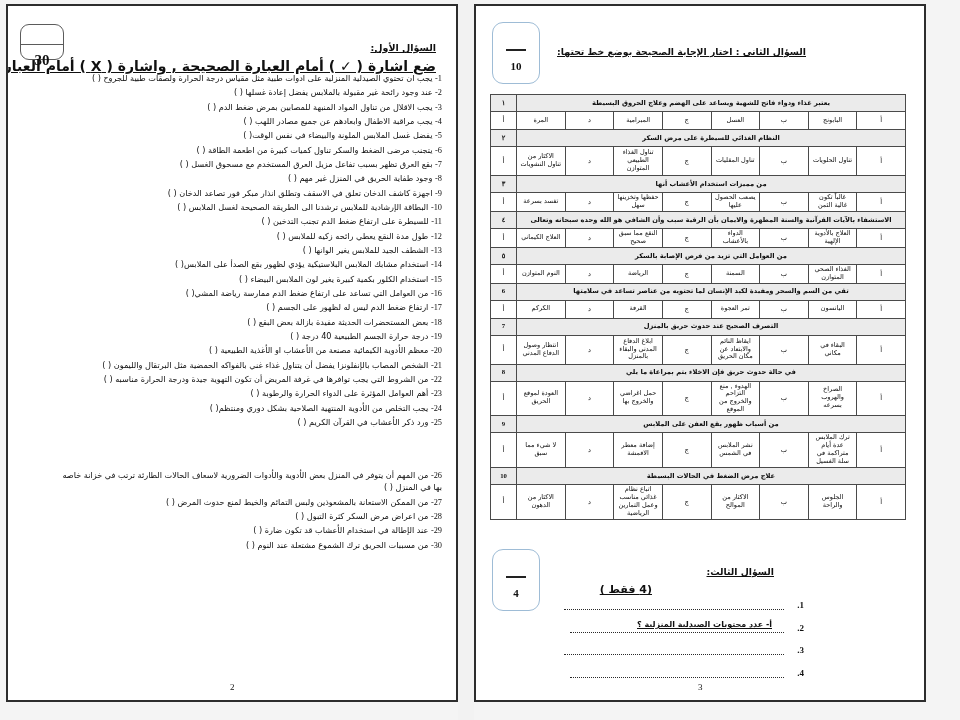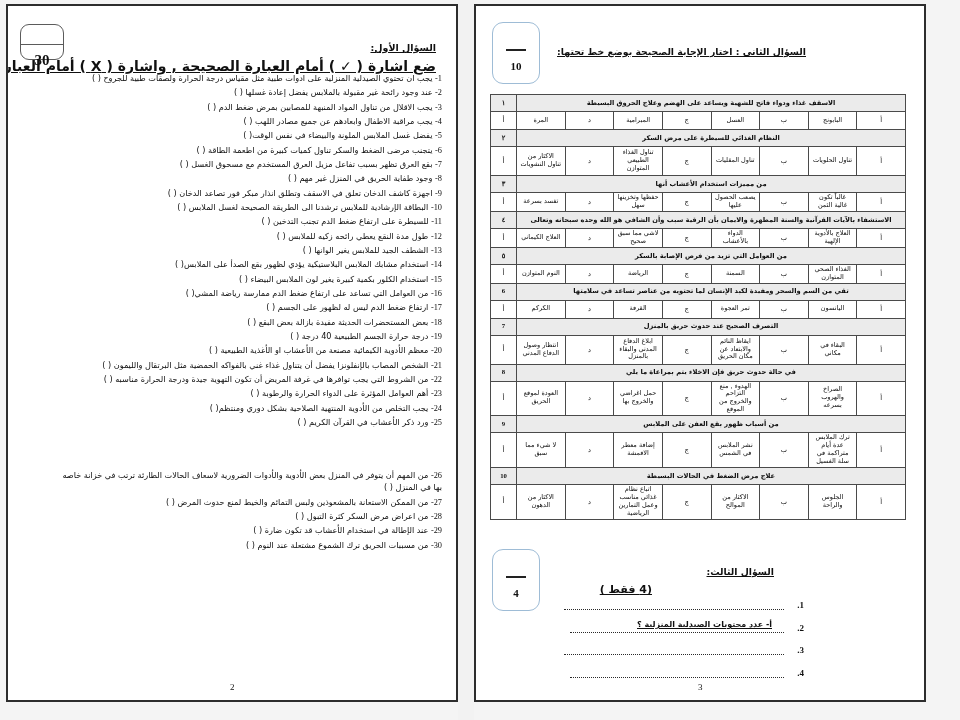--- a/index.html
+++ b/index.html
@@ -337,21 +337,21 @@
       <div class="score-box blue score-10">
         <div class="score-bar"></div>
         <div class="score-num small">10</div>
       </div>
 
       <div class="q-title q2-title rtl">السؤال الثاني :   اختار الإجابة الصحيحة بوضع خط تحتها:</div>
 
       <table class="mcq" id="mcq-table">
           <tbody>
             <tr class="qrow">
-              <td colspan="8">الاسقف غذاء ودواء فاتح للشهية ويساعد على الهضم وعلاج  الحروق البسيطة</td>
+              <td colspan="8">يعتبر غذاء ودواء فاتح للشهية ويساعد على الهضم وعلاج  الحروق البسيطة</td>
               <td class="idx">١</td>
             </tr>
             <tr class="arow">
               <td class="letter">أ</td>
               <td class="opt optA">البابونج</td>
               <td class="letter">ب</td>
               <td class="opt optB">العسل</td>
               <td class="letter">ج</td>
               <td class="opt optC">المبرامية</td>
               <td class="letter">د</td>
@@ -391,21 +391,21 @@
             <tr class="qrow">
               <td colspan="8">الاستشفاء بالآيات القرآنية والسنة المطهرة والايمان بأن الرقية سبب وأن الشافي هو الله وحده سبحانه وتعالى</td>
               <td class="idx">٤</td>
             </tr>
             <tr class="arow">
               <td class="letter">أ</td>
               <td class="opt optA">العلاج بالأدوية الإلهية</td>
               <td class="letter">ب</td>
               <td class="opt optB">الدواء بالأعشاب</td>
               <td class="letter">ج</td>
-              <td class="opt optC">لاشي مما سبق صحيح</td>
+              <td class="opt optC">النقع مما سبق صحيح</td>
               <td class="letter">د</td>
               <td class="opt optD">العلاج الكيماني</td>
               <td class="idx">أ</td>
             </tr>
             <tr class="qrow">
               <td colspan="8">من العوامل التي تزيد من فرص الإصابة بالسكر</td>
               <td class="idx">٥</td>
             </tr>
             <tr class="arow">
               <td class="letter">أ</td>

